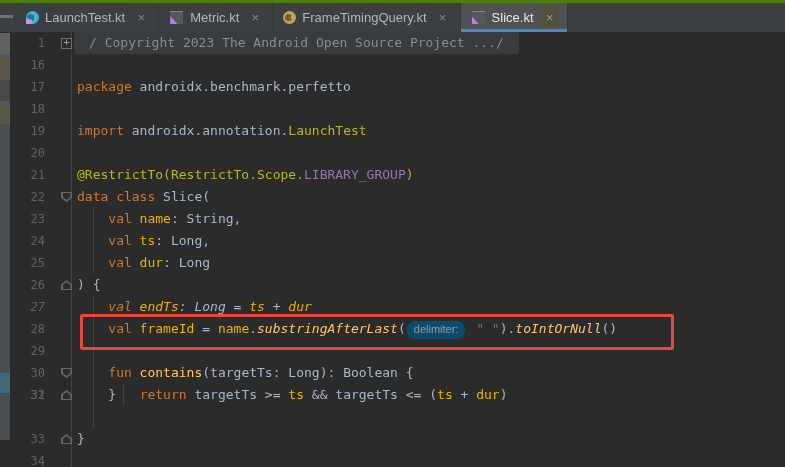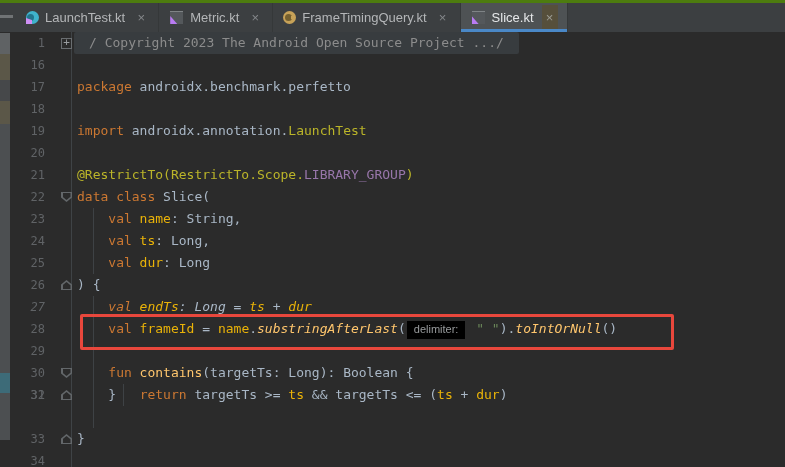--- a/index.html
+++ b/index.html
@@ -63,22 +63,22 @@
   .tk-prop{color:#eab308;}
   .tk-ann{color:#BBB529;}
   .tk-const{color:#9876AA;}
   .tk-fn{color:#FFC66D;}
   .tk-fnx{color:#FFC66D;font-style:italic;}
   .tk-str{color:#6A8759;}
   .tk-cmt{color:#8C8C8C;}
   .tk-hint{
     display:inline-block;vertical-align:baseline;
     font-family:"Liberation Sans","DejaVu Sans",sans-serif;
-    font-size:11px;line-height:15px;color:#999C9E;background:#000000;
-    border-radius:0;padding:1px 7px 2px;margin:0 3px 0 1px;
+    font-size:11px;line-height:15px;color:#999C9E;background:#0c4a6e;
+    border-radius:8px;padding:1px 7px 2px;margin:0 3px 0 1px;
   }
   
   .mk{position:absolute;left:61px;top:6px;width:11px;height:10px;z-index:3;}
   .mk i{position:absolute;display:block;}
   .mk.down{clip-path:polygon(0 0,100% 0,100% 55%,50% 100%,0 55%);background:#63676A;}
   .mk.down i{left:1.5px;right:1.5px;top:1px;bottom:2px;background:#2B2B2B;clip-path:polygon(0 0,100% 0,100% 55%,50% 100%,0 55%);}
   .mk.up{clip-path:polygon(0 100%,100% 100%,100% 45%,50% 0,0 45%);background:#63676A;}
   .mk.up i{left:1.5px;right:1.5px;top:2px;bottom:1px;background:#2B2B2B;clip-path:polygon(0 100%,100% 100%,100% 45%,50% 0,0 45%);}
   .mk.plus{width:9px;height:9px;top:6px;border:1px solid #6A6E71;background:#2B2B2B;color:#9A9DA0;
     font-size:11px;line-height:8px;text-align:center;}

